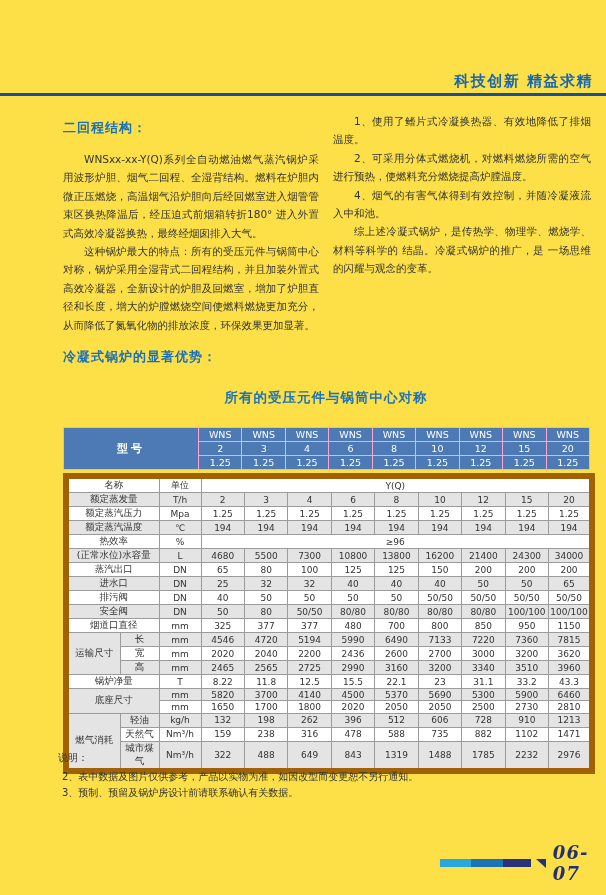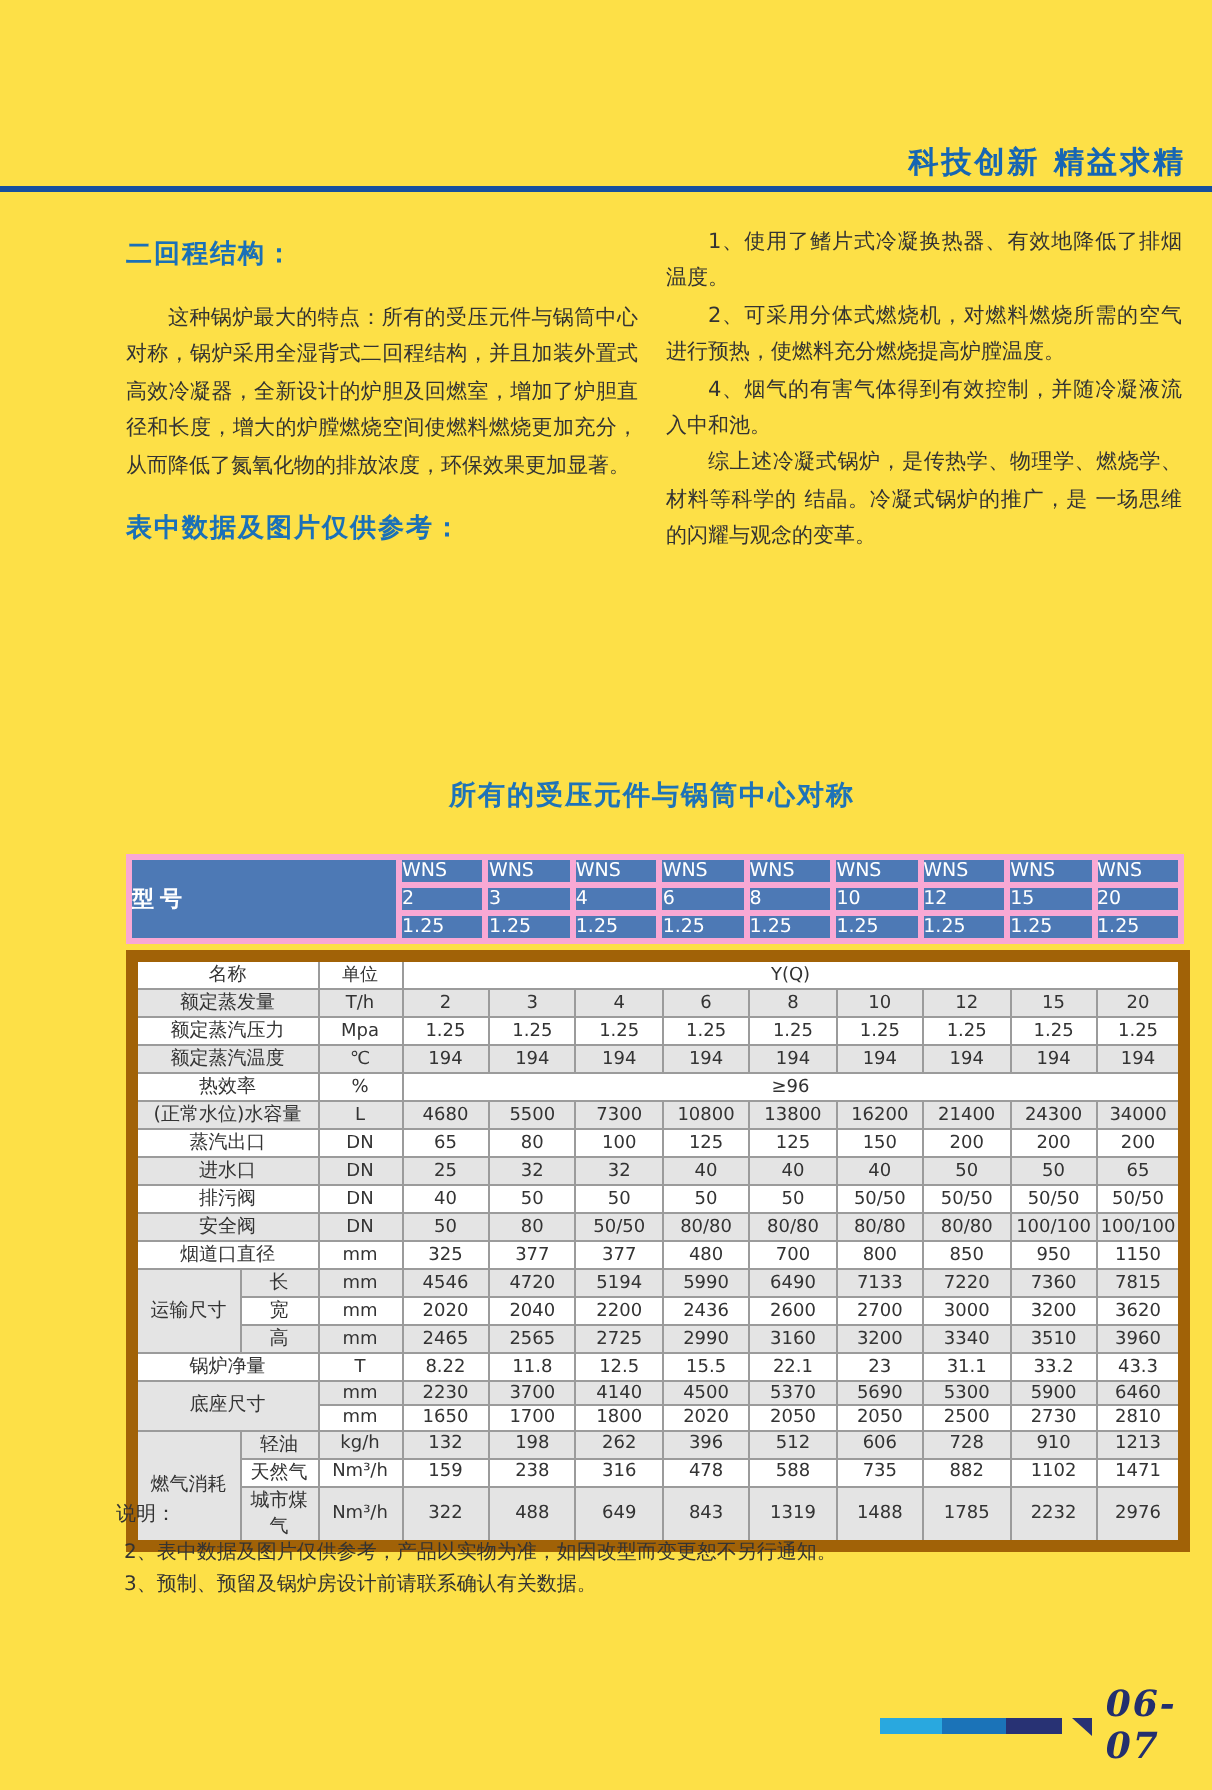--- a/index.html
+++ b/index.html
@@ -17,21 +17,21 @@
   .col h2 { font-size:13px; color:#1a70b8; font-weight:bold; letter-spacing:1px; line-height:17px; }
   .col-left h2.first { margin-bottom:14px; }
   .col-left h2.second { margin-top:14px; }
   .col p { text-indent:2em; }
 
   .table-title { position:absolute; left:63px; top:389px; width:526px; text-align:center;
                  font-size:13.5px; font-weight:bold; color:#1e73b8; letter-spacing:1px; }
 
   .tbl-wrap { position:absolute; left:63px; top:427px; width:526px; }
   .tbl-wrap table { border-collapse:collapse; table-layout:fixed; width:526px; }
-  table.thead td { background:#4d79b5; color:#fff; text-align:left; border:3px solid #f9a8d4;
+  table.thead td { background:#4d79b5; color:#fff; text-align:center; border:1px solid #f9a8d4;
                    font-size:9.5px; height:14px; padding:0; }
   table.thead td.model { font-size:11px; font-weight:bold; letter-spacing:3px; }
   table.tbody { margin-top:3px; border:6px solid #a16207; }
   table.tbody td { border:1px solid #9b9b9b; text-align:center; font-size:9px; height:12.4px;
                    padding:0 1px; background:#fff; vertical-align:middle; }
   table.tbody td.lbl { font-size:9.5px; }
   table.tbody td.shade { background:#e4e4e4; }
 
   .notes { position:absolute; left:58px; top:750px; width:490px; font-size:10px;
            line-height:16px; color:#333; }
@@ -51,22 +51,23 @@
 </head>
 <body>
 
 <div class="page">
 
   <div class="slogan">科技创新  精益求精</div>
   <div class="top-rule"></div>
 
   <div class="col col-left">
     <h2 class="first">二回程结构：</h2>
+    <p>WNSxx-xx-Y(Q)系列全自动燃油燃气蒸汽锅炉采用波形炉胆、烟气二回程、全湿背结构。燃料在炉胆内微正压燃烧，高温烟气沿炉胆向后经回燃室进入烟管管束区换热降温后，经压迫式前烟箱转折180° 进入外置式高效冷凝器换热，最终经烟囱排入大气。</p>
     <p>这种锅炉最大的特点：所有的受压元件与锅筒中心对称，锅炉采用全湿背式二回程结构，并且加装外置式高效冷凝器，全新设计的炉胆及回燃室，增加了炉胆直径和长度，增大的炉膛燃烧空间使燃料燃烧更加充分，从而降低了氮氧化物的排放浓度，环保效果更加显著。</p>
-    <h2 class="second">表中数据及图片仅供参考：</h2>
+    <h2 class="second">冷凝式锅炉的显著优势：</h2>
   </div>
 
   <div class="col col-right">
     <p>1、使用了鳍片式冷凝换热器、有效地降低了排烟温度。</p>
     <p>2、可采用分体式燃烧机，对燃料燃烧所需的空气进行预热，使燃料充分燃烧提高炉膛温度。</p>
     <p>4、烟气的有害气体得到有效控制，并随冷凝液流入中和池。</p>
     <p>综上述冷凝式锅炉，是传热学、物理学、燃烧学、材料等科学的 结晶。冷凝式锅炉的推广，是 一场思维的闪耀与观念的变革。</p>
   </div>
 
   <div class="table-title">所有的受压元件与锅筒中心对称</div>
@@ -314,21 +315,21 @@
             <td>15.5</td>
             <td>22.1</td>
             <td>23</td>
             <td>31.1</td>
             <td>33.2</td>
             <td>43.3</td>
           </tr>
           <tr>
             <td colspan="2" rowspan="2" class="lbl shade">底座尺寸</td>
             <td class="unit shade">mm</td>
-            <td class="shade">2230</td>
+            <td class="shade">5820</td>
             <td class="shade">3700</td>
             <td class="shade">4140</td>
             <td class="shade">4500</td>
             <td class="shade">5370</td>
             <td class="shade">5690</td>
             <td class="shade">5300</td>
             <td class="shade">5900</td>
             <td class="shade">6460</td>
           </tr>
           <tr>

